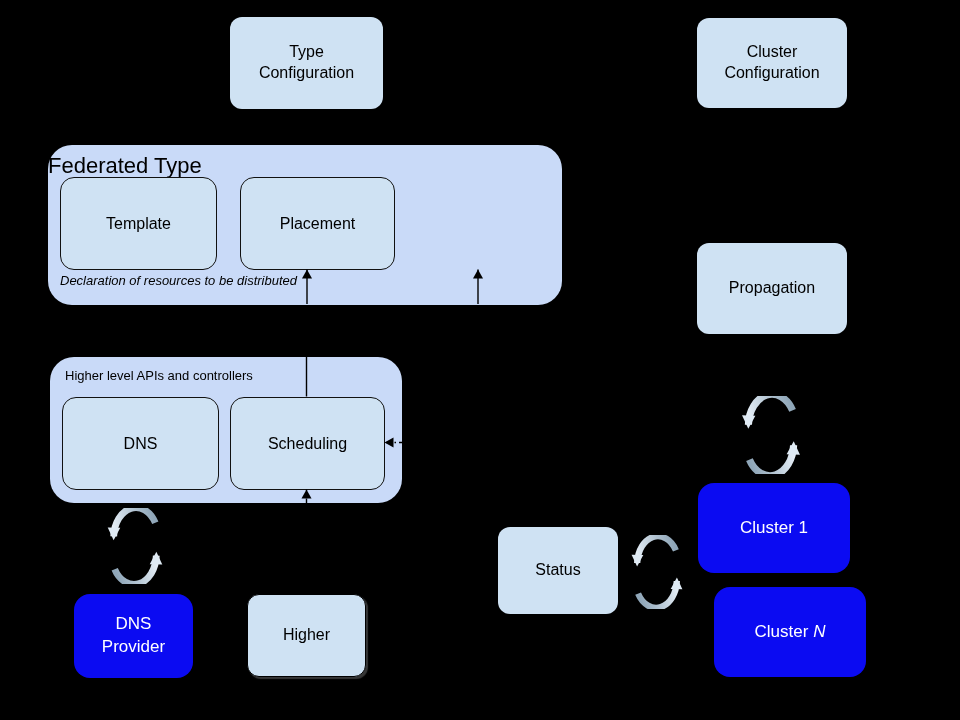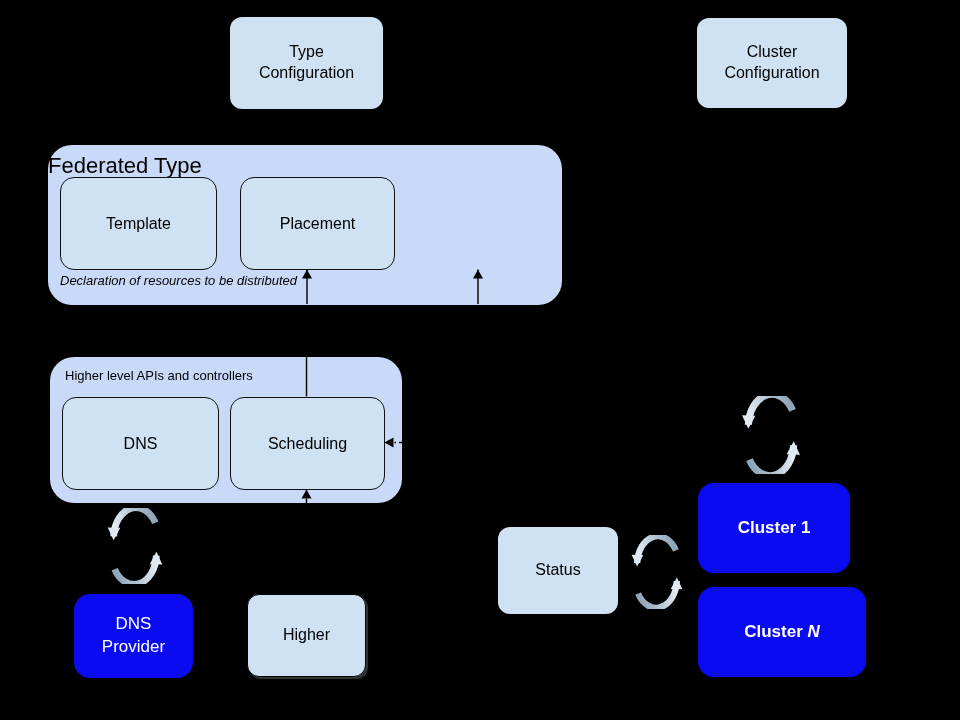--- a/index.html
+++ b/index.html
@@ -19,21 +19,21 @@
   .inner{
     position:absolute;background:#cfe2f3;border:1.5px solid #111;border-radius:14px;
     display:flex;align-items:center;justify-content:center;text-align:center;
     font-size:16px;
   }
   .caption{position:absolute;left:12px;top:128px;font-size:13px;font-style:italic;}
   .blue{
     background:#0b0bf2;color:#fff;border-radius:16px;
   }
   .blue .lbl{font-size:17px;line-height:1.35;}
-  .bold .lbl{font-weight:bold;}
+  .bold .lbl{font-weight:normal;}
   .bordered{border:1.5px solid #000;box-shadow:2px 2px 1px rgba(120,120,120,0.45);}
   .overlay{position:absolute;left:0;top:0;z-index:6;pointer-events:none;}
   .conn{stroke:#000;stroke-width:1.4;fill:none;}
   .dash{stroke-dasharray:5 3 1.5 3;}
   .sync{position:absolute;z-index:5;}
   .defs-holder{position:absolute;width:0;height:0;}
 </style>
 </head>
 <body>
 
@@ -80,39 +80,42 @@
   <div class="group" style="left:50px;top:357px;width:352px;height:146px;">
     <span class="group-title small">Higher level APIs and controllers</span>
     <div class="inner" style="left:12px;top:40px;width:155px;height:91px;">
       <span>DNS</span>
     </div>
     <div class="inner" style="left:180px;top:40px;width:153px;height:91px;">
       <span>Scheduling</span>
     </div>
   </div>
 
+  <div class="node" style="left:697px;top:243px;width:150px;height:91px;">
+    <span class="lbl">Propagation</span>
+  </div>
 
   <div class="node" style="left:498px;top:527px;width:120px;height:87px;">
     <span class="lbl">Status</span>
   </div>
 
   <div class="node bordered" style="left:247px;top:594px;width:119px;height:83px;">
     <span class="lbl">Higher</span>
   </div>
 
   <div class="node blue" style="left:74px;top:594px;width:119px;height:84px;">
     <span class="lbl">DNS
 Provider</span>
   </div>
 
   <div class="node blue bold" style="left:698px;top:483px;width:152px;height:90px;">
     <span class="lbl">Cluster 1</span>
   </div>
 
-  <div class="node blue bold" style="left:698px;top:587px;width:168px;height:90px;">
+  <div class="node blue bold" style="left:714px;top:587px;width:152px;height:90px;">
     <span class="lbl"><span>Cluster</span> <i>N</i></span>
   </div>
 
   <svg class="sync" style="left:106px;top:508px;" width="58" height="76" viewBox="0 0 60 76">
     <use href="#syncGlyph"></use>
   </svg>
   <svg class="sync" style="left:738px;top:396px;" width="66" height="78" viewBox="0 0 60 76">
     <use href="#syncGlyph"></use>
   </svg>
   <svg class="sync" style="left:630px;top:535px;" width="54" height="74" viewBox="0 0 60 76">

